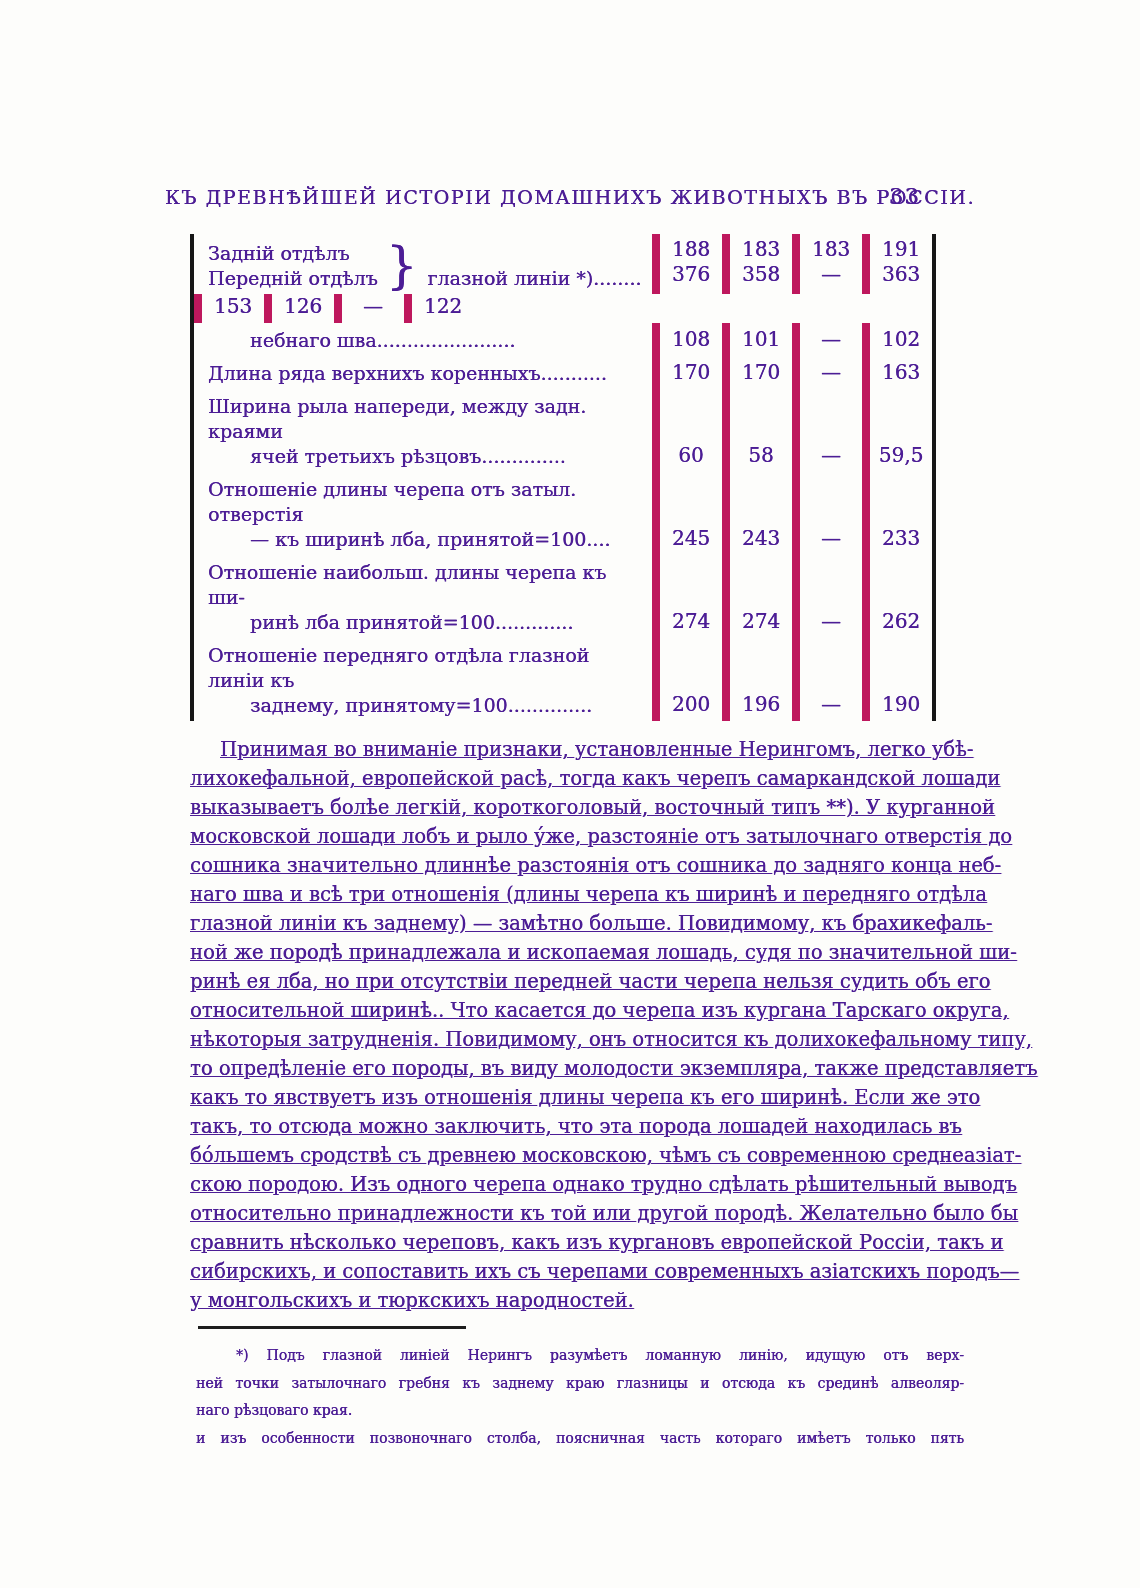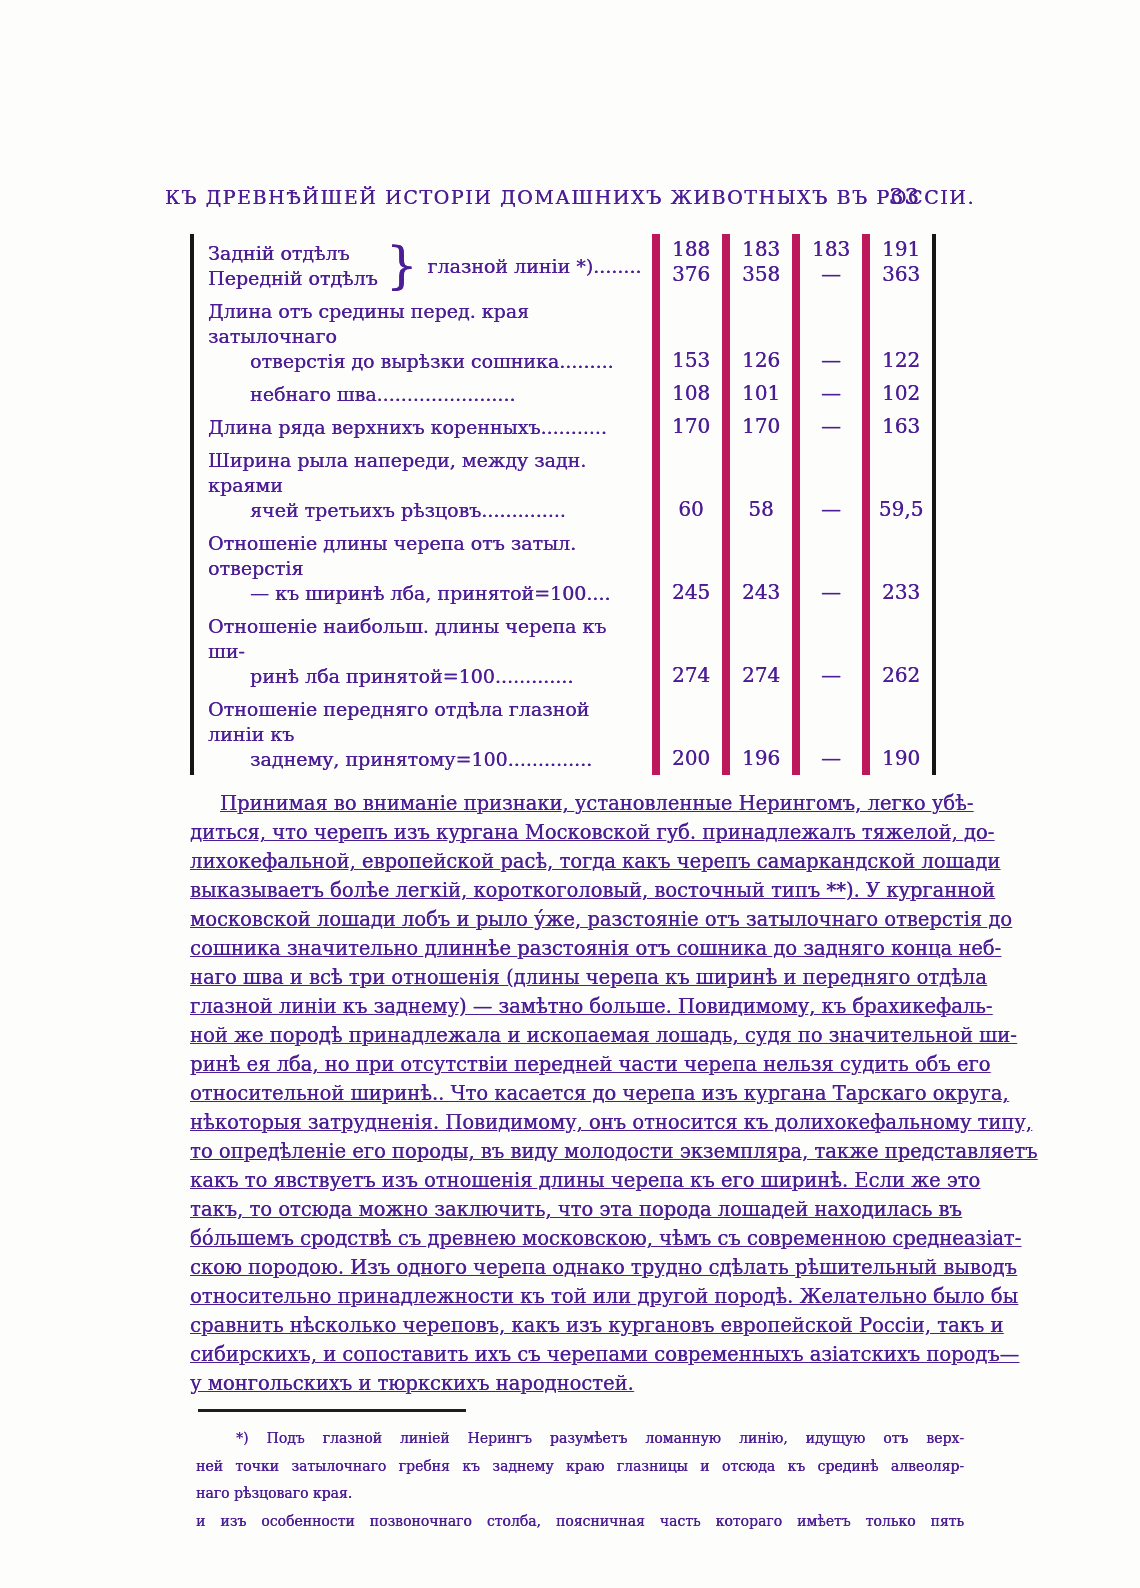--- a/index.html
+++ b/index.html
@@ -56,21 +56,21 @@
     display: flex;
     flex-direction: column;
     justify-content: flex-end;
     align-items: center;
     box-sizing: border-box;
     padding-bottom: 4px;
     font-size: 20px;
     line-height: 25px;
   }
   
-  .brace-row .tlabel { display: flex; align-items: center; padding-top: 7px; }
+  .brace-row .tlabel { display: flex; align-items: flex-end; padding-top: 7px; }
   .b-lines div { line-height: 25px; }
   .b-brace {
     font-size: 50px;
     line-height: 50px;
     margin: 0 10px 0 8px;
     font-weight: 400;
   }
   .b-rest { font-size: 19px; }
   .brace-row .tnum { justify-content: center; }
   
@@ -138,24 +138,20 @@
         <div>183</div>
         <div>—</div>
       </div>
       <div class="tnum">
         <div>191</div>
         <div>363</div>
       </div>
     </div>
 
     <div class="trow">
-      <div class="tlabel">
-        <div class="tl1">Длина отъ средины перед. края затылочнаго</div>
-        <div class="tl2">отверстія до вырѣзки сошника.........</div>
-      </div>
       <div class="tnum">153</div>
       <div class="tnum">126</div>
       <div class="tnum">—</div>
       <div class="tnum">122</div>
     </div>
 
     <div class="trow">
       <div class="tlabel">
         <div class="tl2">небнаго шва.......................</div>
       </div>
@@ -217,21 +213,20 @@
       <div class="tnum">200</div>
       <div class="tnum">196</div>
       <div class="tnum">—</div>
       <div class="tnum">190</div>
     </div>
 
   </div>
 
   <div class="bodytext">
     <div class="bline first">Принимая во вниманіе признаки, установленные Нерингомъ, легко убѣ-</div>
-    <div class="bline">диться, что черепъ изъ кургана Московской губ. принадлежалъ тяжелой, до-</div>
     <div class="bline">лихокефальной, европейской расѣ, тогда какъ черепъ самаркандской лошади</div>
     <div class="bline">выказываетъ болѣе легкій, короткоголовый, восточный типъ **). У курганной</div>
     <div class="bline">московской лошади лобъ и рыло у́же, разстояніе отъ затылочнаго отверстія до</div>
     <div class="bline">сошника значительно длиннѣе разстоянія отъ сошника до задняго конца неб-</div>
     <div class="bline">наго шва и всѣ три отношенія (длины черепа къ ширинѣ и передняго отдѣла</div>
     <div class="bline">глазной линіи къ заднему) — замѣтно больше. Повидимому, къ брахикефаль-</div>
     <div class="bline">ной же породѣ принадлежала и ископаемая лошадь, судя по значительной ши-</div>
     <div class="bline">ринѣ ея лба, но при отсутствіи передней части черепа нельзя судить объ его</div>
     <div class="bline">относительной ширинѣ.. Что касается до черепа изъ кургана Тарскаго округа,</div>
     <div class="bline">нѣкоторыя затрудненія. Повидимому, онъ относится къ долихокефальному типу,</div>

